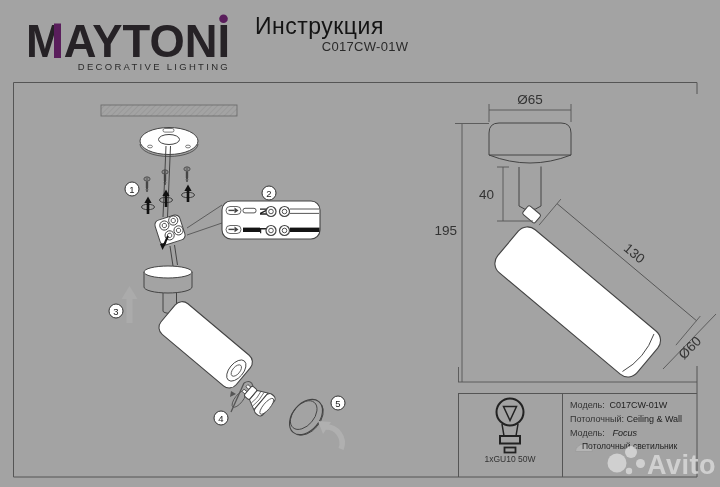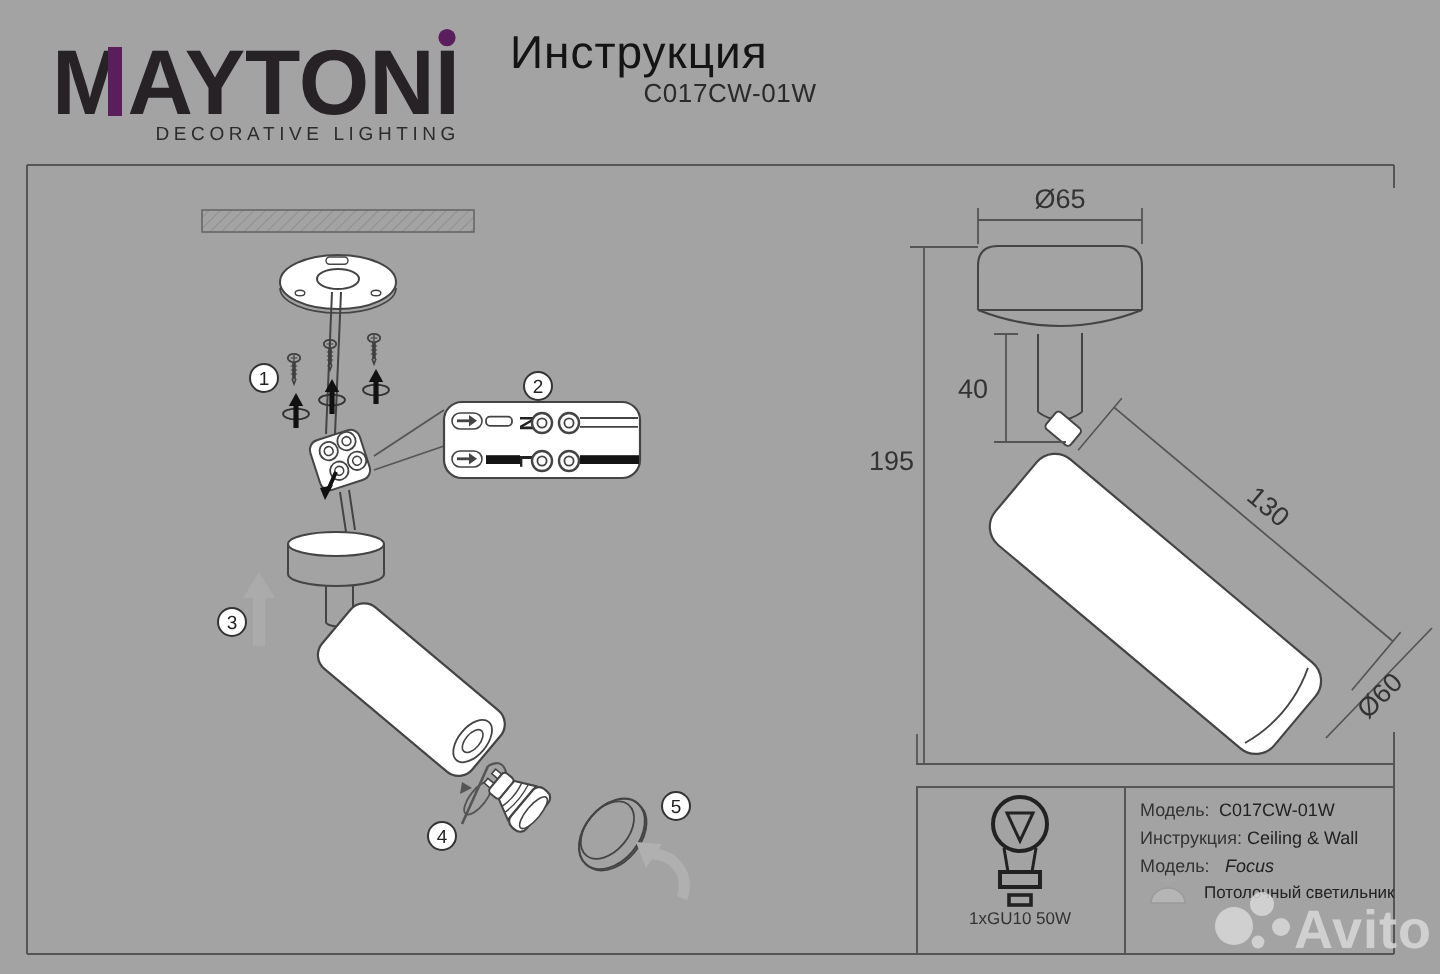--- a/index.html
+++ b/index.html
@@ -284,28 +284,28 @@
       <path d="M580.5,440.5 H587.5" stroke="#a5a5a5" stroke-width="1"></path>
       <path d="M575.5,451.5 A8.5,7.5 0 0 1 592.5,451.5 Z" fill="#b5b5b5" stroke="#9a9a9a" stroke-width="0.8"></path>
     </g>
   </svg>
 
   <div class="spec-row" style="left:570px;top:400px;">
     <span class="lbl">Модель:</span>
     <span class="val">C017CW-01W</span>
   </div>
   <div class="spec-row" style="left:570px;top:414px;">
-    <span class="lbl">Инструкция:</span>
+    <span class="lbl">Потолочный:</span>
     <span class="val">Ceiling &amp; Wall</span>
   </div>
   <div class="spec-row" style="left:570px;top:428px;">
     <span class="lbl">Модель:</span>
     <span class="val" style="margin-left:3px;font-style:italic;">Focus</span>
   </div>
-  <div class="spec-row" style="left:602px;top:441px;font-size:8.5px;">
+  <div class="spec-row" style="left:582px;top:441px;font-size:8.5px;">
     <span class="val">Потолочный светильник</span>
   </div>
 
   <svg class="abs" style="left:605px;top:444px;opacity:.85;" width="115" height="40" viewBox="0 0 115 40">
     <g fill="#d9d9d9">
       <circle cx="12" cy="19" r="9.5"></circle>
       <circle cx="26" cy="8" r="6"></circle>
       <circle cx="35.5" cy="19.5" r="4.5"></circle>
       <circle cx="24" cy="27" r="3.2"></circle>
     </g>

